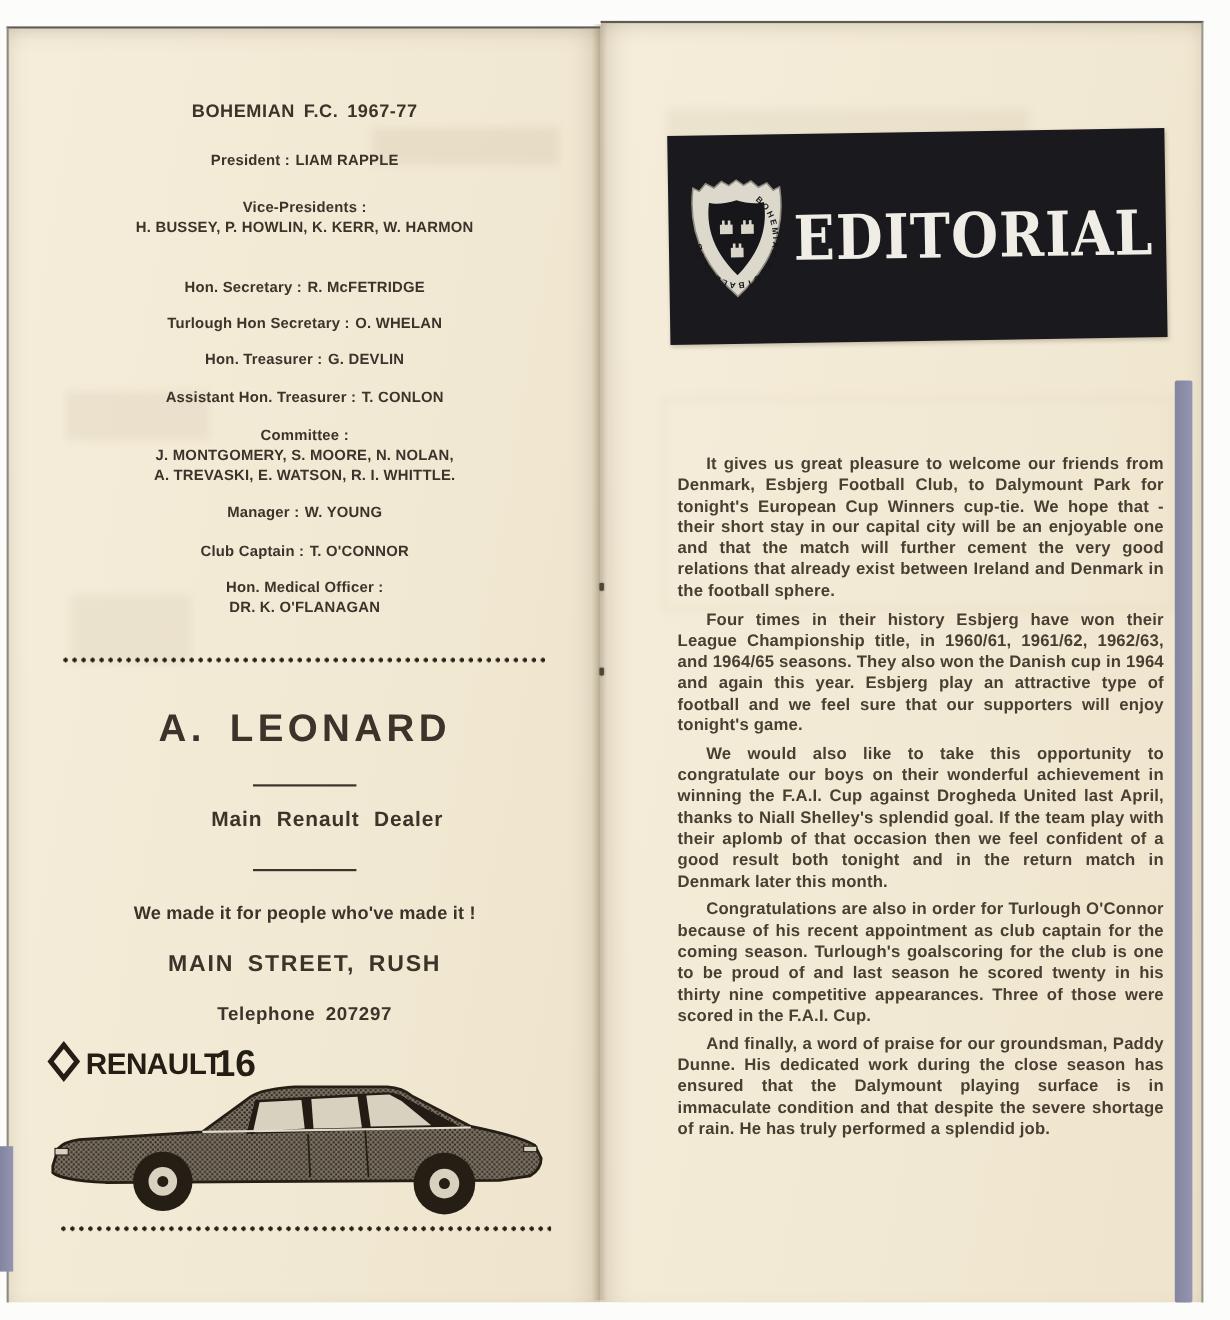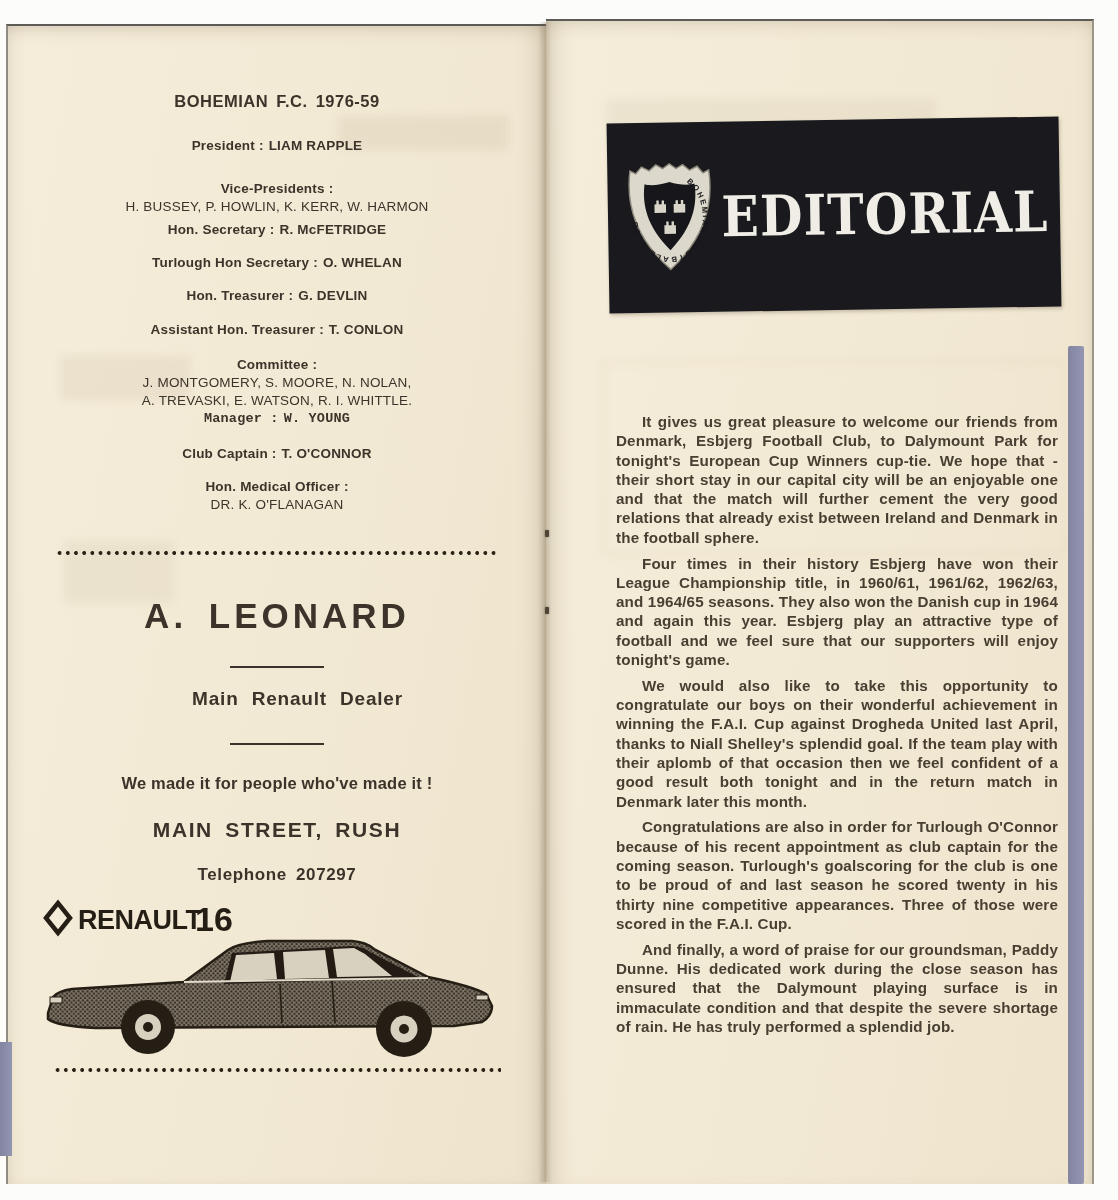--- a/index.html
+++ b/index.html
@@ -28,21 +28,21 @@
   .staple.s2{left:545px;top:607px;}
   .edge-strip{position:absolute;background:linear-gradient(90deg,#83849f,#9495b2);}
   .edge-strip.left{left:0;top:1042px;width:12px;height:114px;}
   .edge-strip.right{left:1068px;top:346px;width:16px;height:838px;border-radius:2px;}
 
   
   .lp{position:absolute;inset:0;text-align:center;color:#3c342a;}
   .club-title{padding-top:66px;font-size:16.5px;font-weight:bold;letter-spacing:.5px;word-spacing:3px;}
   .off-row{font-weight:bold;font-size:13.5px;letter-spacing:.2px;line-height:18px;}
   .off-row .val{margin-left:5px;}
-  .names-line{font-weight:normal;font-size:13.5px;line-height:18px;letter-spacing:.2px;}
+  .names-line{font-weight:bold;font-size:13.5px;line-height:18px;letter-spacing:.2px;}
   .chain{
     width:444px;height:10px;margin:34px auto 0;
     background-image:radial-gradient(circle 3.3px at 4.6px 5px,#2a2315 56%,rgba(42,35,21,0) 64%);
     background-size:8.2px 10px;background-repeat:repeat-x;
   }
   .dealer-name{margin-top:38px;font-size:35px;font-weight:bold;letter-spacing:4px;word-spacing:8px;}
   .rule{width:94px;border:0;border-top:2.5px solid #3c342a;margin:30px auto 0;}
   .dealer-line{margin-top:20px;font-size:19px;font-weight:bold;letter-spacing:.8px;word-spacing:7px;padding-left:41px;}
   .slogan{margin-top:29px;font-size:16.5px;font-weight:bold;letter-spacing:.2px;}
   .address{margin-top:25px;font-size:21px;font-weight:bold;letter-spacing:1.6px;word-spacing:5px;}
@@ -79,32 +79,32 @@
 </style>
 </head>
 <body>
 
 <div class="page page-left">
   <div class="ghost g1"></div>
   <div class="ghost g2"></div>
   <div class="ghost g3"></div>
 
   <div class="lp">
-    <div class="club-title">BOHEMIAN F.C. 1976-59</div>
+    <div class="club-title">BOHEMIAN F.C. 1967-77</div>
 
     <div class="off-row" style="margin-top:26px;">
       <span>President :</span><span class="val">LIAM RAPPLE</span>
     </div>
 
     <div class="off-row" style="margin-top:25px;">
       <div>Vice-Presidents :</div>
       <div class="names-line">H. BUSSEY, P. HOWLIN, K. KERR, W. HARMON</div>
     </div>
 
-    <div class="off-row" style="margin-top:5px;">
+    <div class="off-row" style="margin-top:36px;">
       <span>Hon. Secretary :</span><span class="val">R. McFETRIDGE</span>
     </div>
 
     <div class="off-row" style="margin-top:15px;">
       <span>Turlough Hon Secretary :</span><span class="val">O. WHELAN</span>
     </div>
 
     <div class="off-row" style="margin-top:15px;">
       <span>Hon. Treasurer :</span><span class="val">G. DEVLIN</span>
     </div>
@@ -112,21 +112,21 @@
     <div class="off-row" style="margin-top:16px;">
       <span>Assistant Hon. Treasurer :</span><span class="val">T. CONLON</span>
     </div>
 
     <div class="off-row" style="margin-top:17px;">
       <div>Committee :</div>
       <div class="names-line">J. MONTGOMERY, S. MOORE, N. NOLAN,</div>
       <div class="names-line">A. TREVASKI, E. WATSON, R. I. WHITTLE.</div>
     </div>
 
-    <div class="off-row" style="font-family:Liberation Mono, monospace;">
+    <div class="off-row" style="margin-top:16px;">
       <span>Manager :</span><span class="val">W. YOUNG</span>
     </div>
 
     <div class="off-row" style="margin-top:17px;">
       <span>Club Captain :</span><span class="val">T. O'CONNOR</span>
     </div>
 
     <div class="off-row" style="margin-top:15px;">
       <div>Hon. Medical Officer :</div>
       <div class="names-line">DR. K. O'FLANAGAN</div>

